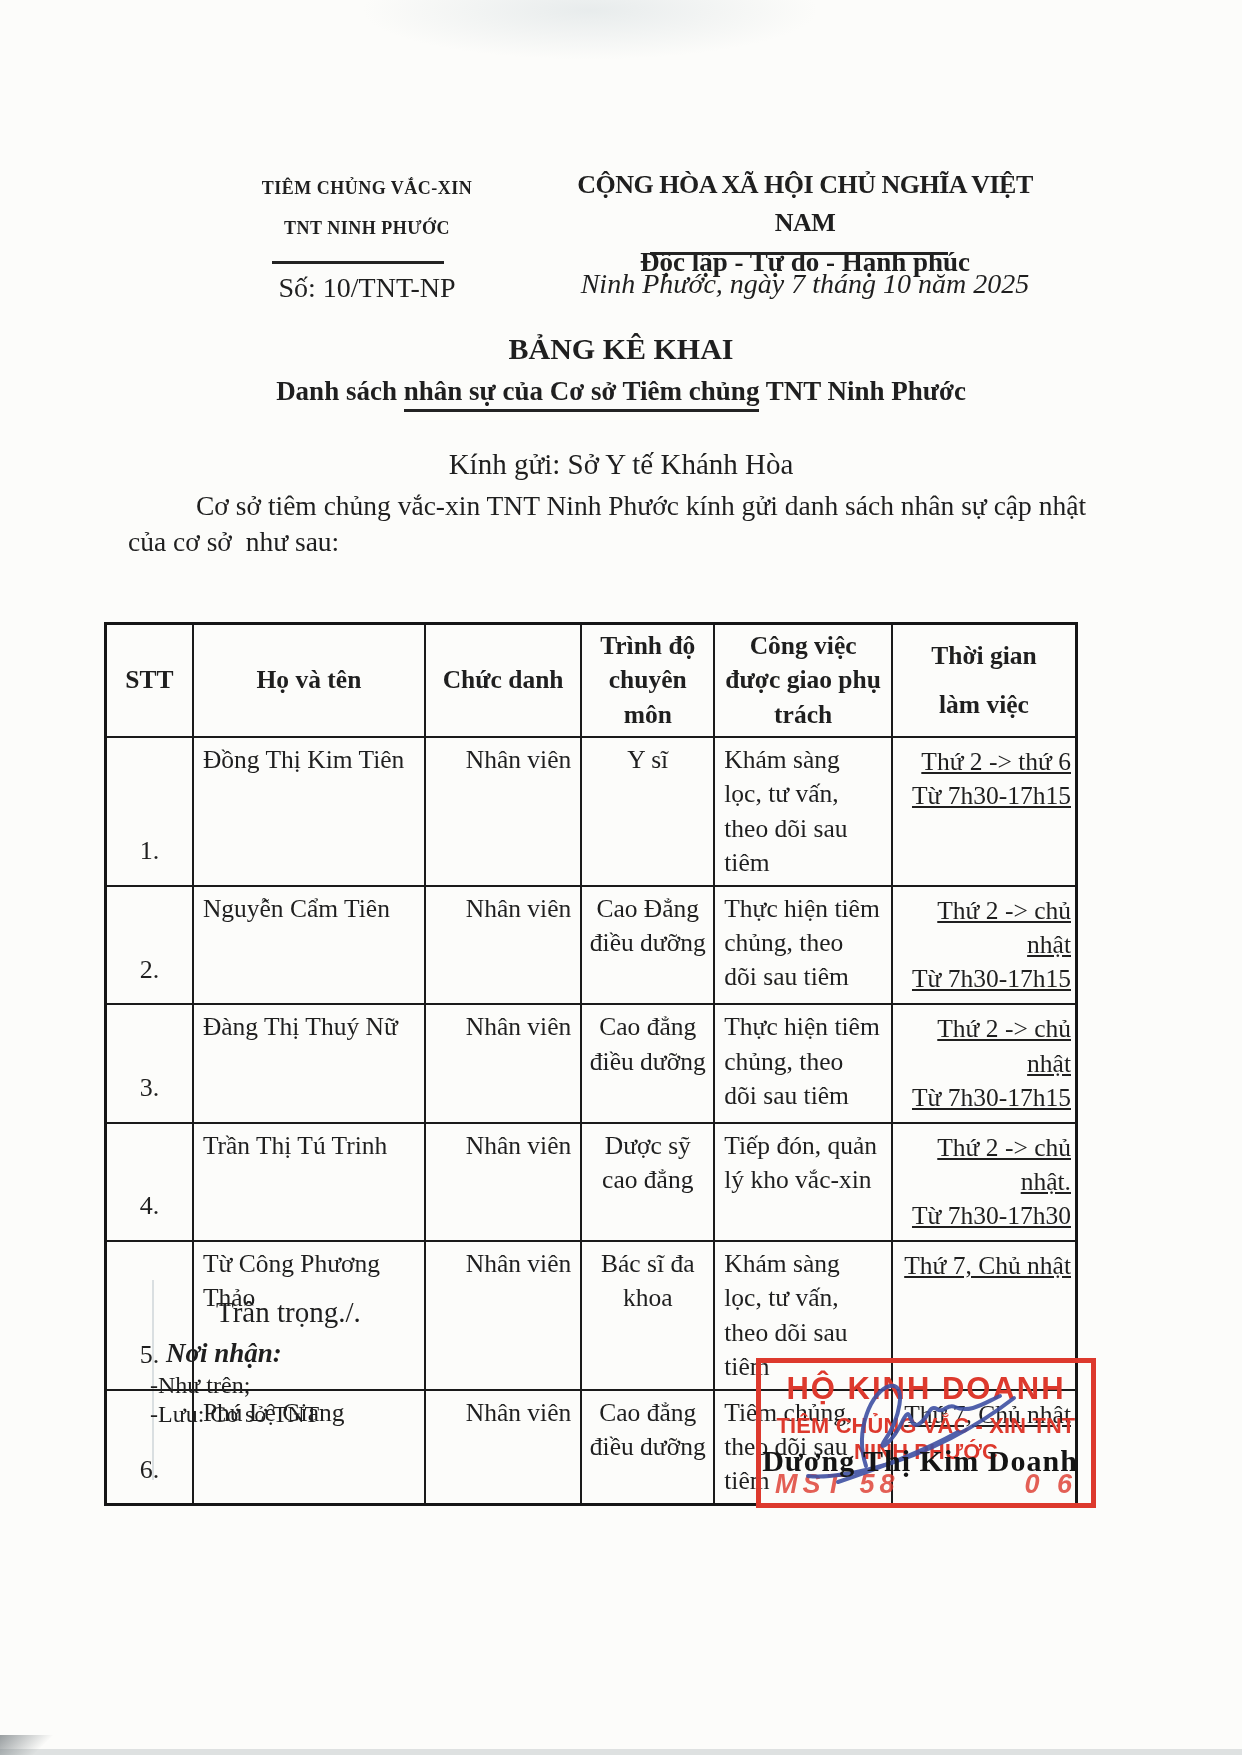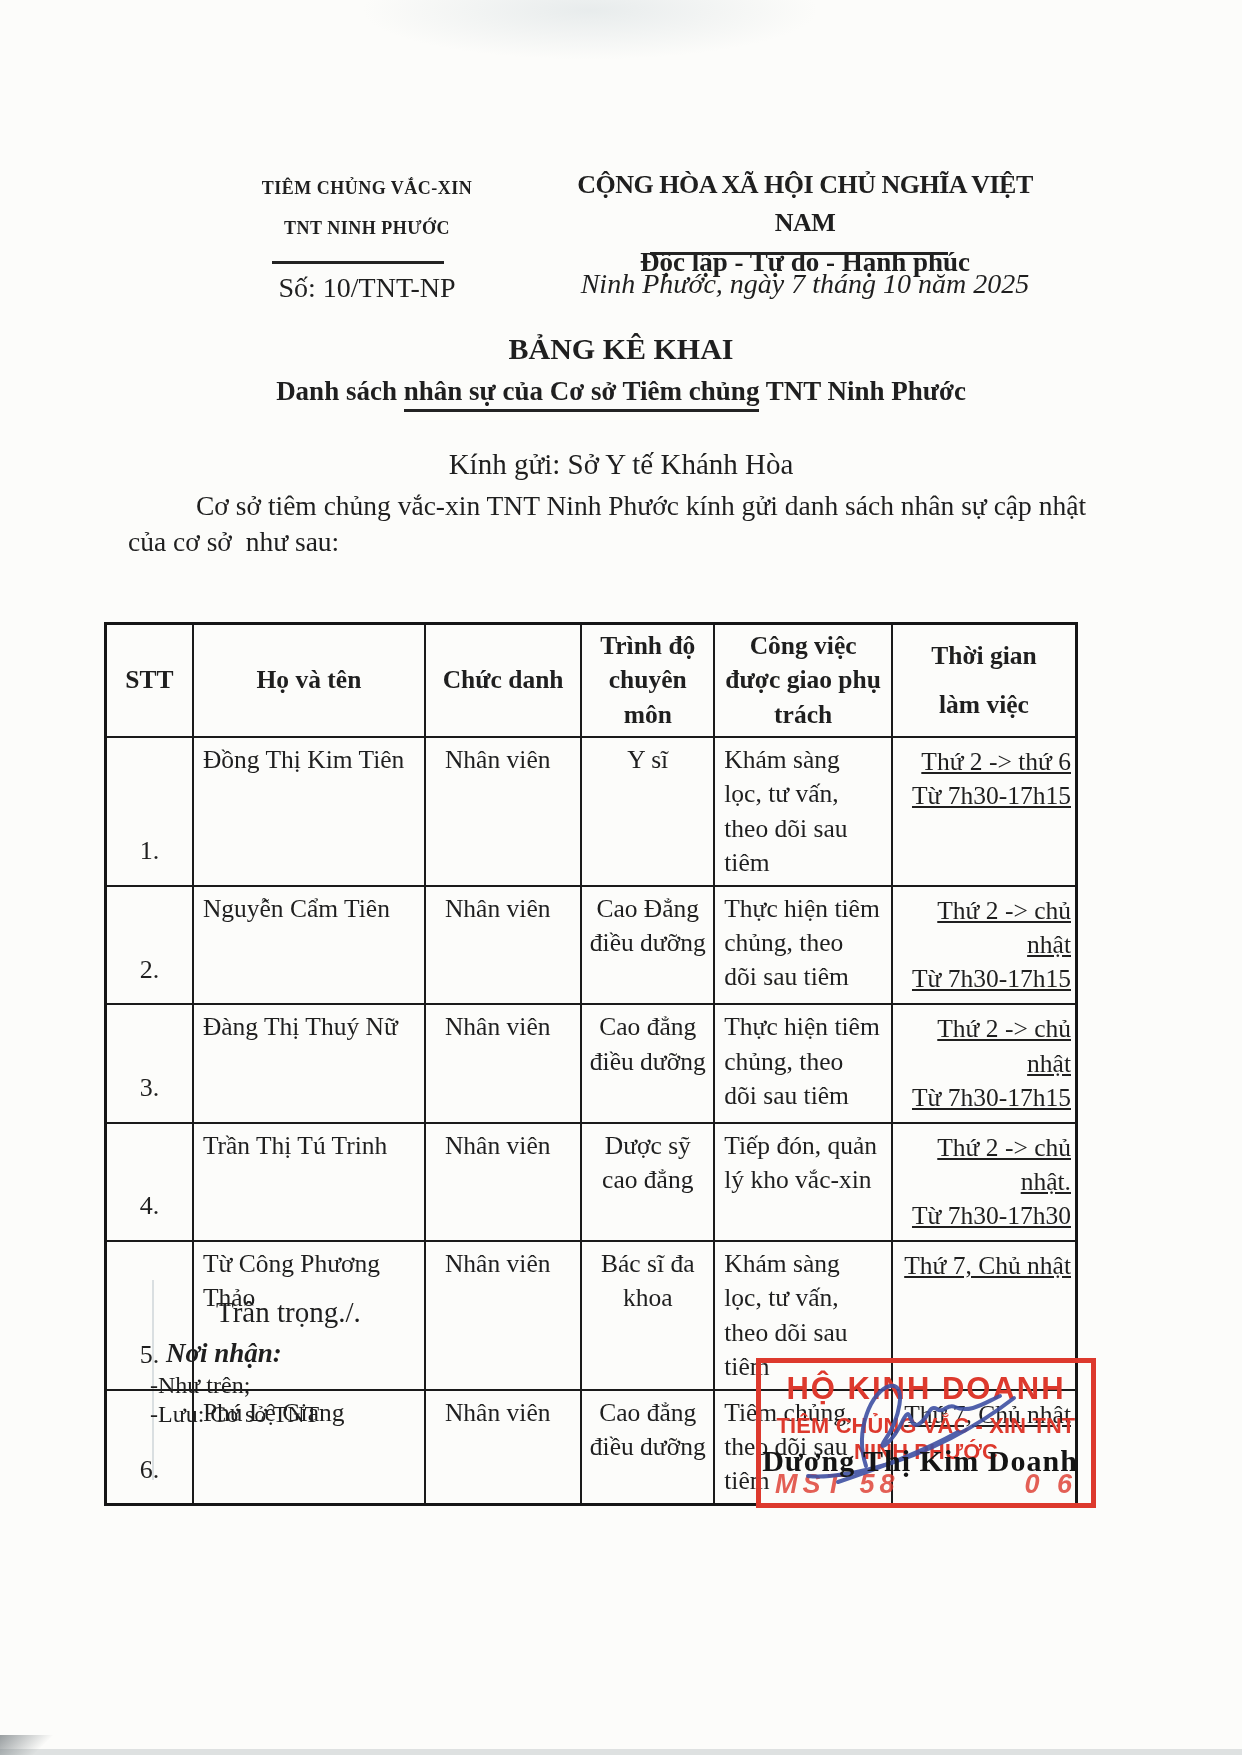--- a/index.html
+++ b/index.html
@@ -39,21 +39,21 @@
   
   table.roster{left:104px;top:622px;position:absolute;width:974px;
     border-collapse:collapse;table-layout:fixed;border-radius:6px;}
   table.roster th,table.roster td{border:2px solid #1a1a1a;}
   table.roster{border:3px solid #161616;}
   th{font-weight:bold;font-size:25.5px;text-align:center;vertical-align:middle;
      line-height:1.35;padding:4px 6px;}
   th.h-time{line-height:1.9;padding:4px 22px;}
   td{font-size:25.5px;line-height:1.34;vertical-align:top;padding:5px 9px;}
   td.c-stt{vertical-align:bottom;text-align:center;padding-bottom:16px;font-size:26px;}
-  td.c-title{text-align:left;padding-left:19px;}
+  td.c-title{text-align:right;padding-left:19px;}
   td.c-qual{text-align:center;padding:5px 4px;}
   td.c-sched{text-align:right;padding:7px 4px;text-decoration:underline;}
 
   
   .closing{left:216px;top:1296px;font-size:29px;}
   .recipients-label{left:166px;top:1338px;font-size:27px;font-weight:bold;font-style:italic;}
   .recipient-1{left:150px;top:1372px;font-size:24px;}
   .recipient-2{left:150px;top:1401px;font-size:24px;}
   .sign-title{left:700px;top:1320px;width:440px;text-align:center;font-weight:bold;font-size:27px;letter-spacing:.5px;}
   .stamp{left:756px;top:1358px;width:330px;height:140px;border:5px solid #dd392d;

